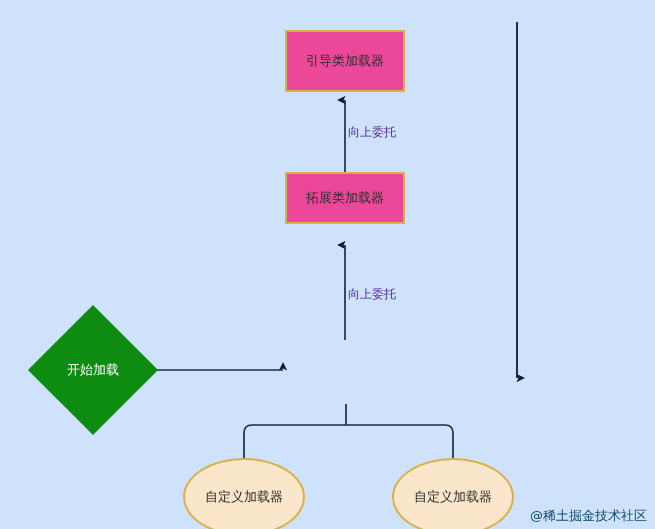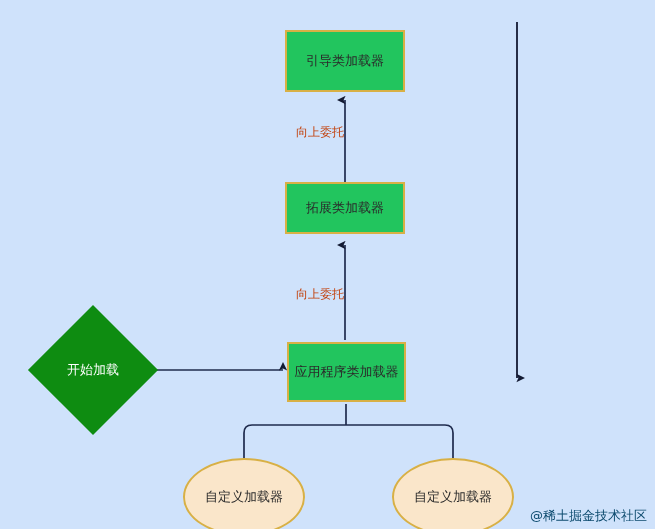--- a/index.html
+++ b/index.html
@@ -29,21 +29,21 @@
   .node {
     position: absolute;
     display: flex;
     align-items: center;
     justify-content: center;
     box-sizing: border-box;
     text-align: center;
     line-height: 1.25;
   }
   .box-node {
-    background: #22c55e;
+    background: #ec4899;
     border: 2px solid #d8b045;
     color: #2b2b2b;
     font-size: 13px;
   }
   .ellipse-node {
     background: #fae6ca;
     border: 2px solid #d8b045;
     border-radius: 50%;
     color: #2b2b2b;
     font-size: 13px;
@@ -56,35 +56,35 @@
     font-size: 13px;
     transform: rotate(45deg);
   }
   .diamond-label {
     transform: rotate(-45deg);
     white-space: nowrap;
   }
   .edge-label {
     position: absolute;
     font-size: 12px;
-    color: #c2410c;
-    text-align: left;
+    color: #4c1d95;
+    text-align: right;
     line-height: 1.35;
     white-space: pre-line;
     background: transparent;
   }
   #node-bootstrap-loader {
     left: 285px;
     top: 30px;
     width: 120px;
     height: 62px;
   }
   #node-extension-loader {
     left: 285px;
-    top: 182px;
+    top: 172px;
     width: 120px;
     height: 52px;
   }
   #node-application-loader {
     left: 287px;
     top: 342px;
     width: 119px;
     height: 60px;
   }
   #node-start-loading {
@@ -171,23 +171,20 @@
   </svg>
 
   <div class="node box-node" id="node-bootstrap-loader">
     <span>引导类加载器</span>
   </div>
 
   <div class="node box-node" id="node-extension-loader">
     <span>拓展类加载器</span>
   </div>
 
-  <div class="node box-node" id="node-application-loader">
-    <span>应用程序类加载器</span>
-  </div>
 
   <div class="node diamond-node" id="node-start-loading">
     <span class="diamond-label">开始加载</span>
   </div>
 
   <div class="node ellipse-node" id="node-custom-loader-left">
     <span>自定义加载器</span>
   </div>
 
   <div class="node ellipse-node" id="node-custom-loader-right">

